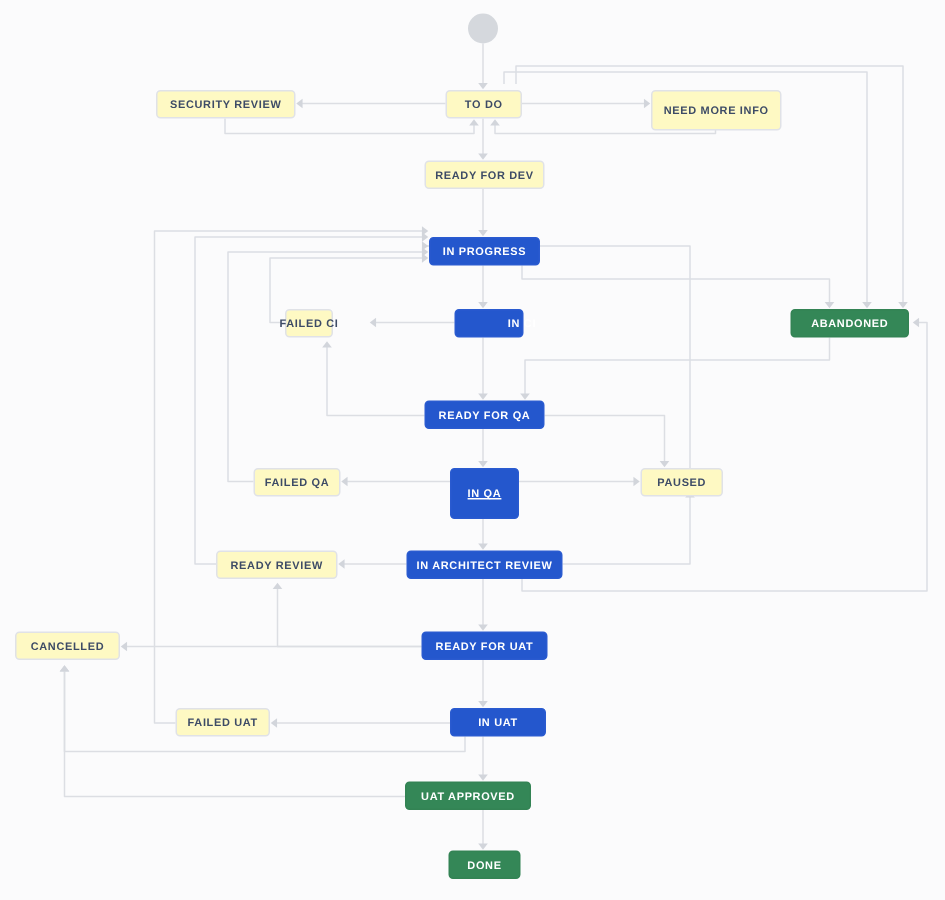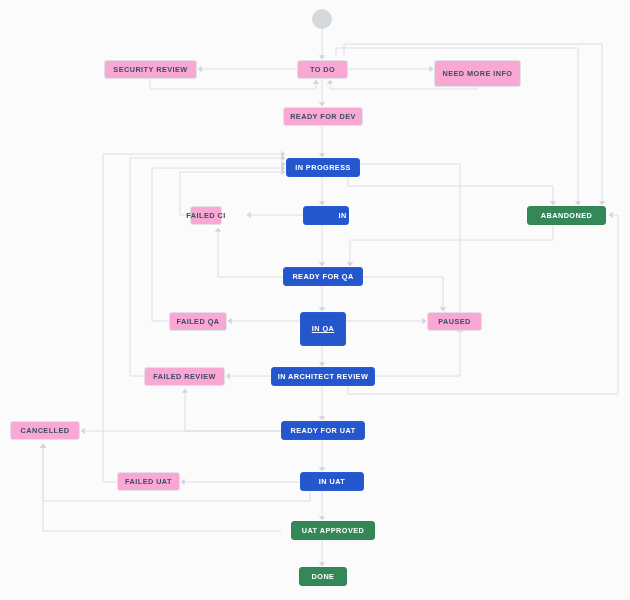--- a/index.html
+++ b/index.html
@@ -48,21 +48,21 @@
     border-radius: 3px;
     font-size: 7.3px;
     font-weight: bold;
     letter-spacing: 0.45px;
     text-align: center;
     line-height: 1;
     white-space: nowrap;
     user-select: none;
   }
   .node-gray {
-    background: #f9a8d4;
+    background: #fef9c3;
     color: #3d4b66;
     border: 1px solid #e0e2e7;
   }
   .node-blue {
     background: #2457cd;
     color: #ffffff;
     border: 1px solid #2a5bd0;
   }
   .node-green {
     background: #348757;
@@ -186,38 +186,38 @@
       <div class="node node-gray" style="left: 169px; top: 312px; width: 58px; height: 19px;">
         <span>FAILED QA</span>
       </div>
       <div class="node node-blue" style="left: 300px; top: 312px; width: 46px; height: 34px; text-decoration: underline;">
         <span>IN QA</span>
       </div>
       <div class="node node-gray" style="left: 427px; top: 312px; width: 55px; height: 19px;">
         <span>PAUSED</span>
       </div>
       <div class="node node-gray" style="left: 144px; top: 367px; width: 81px; height: 19px;">
-        <span>FAILED REVIEW</span>
+        <span>READY REVIEW</span>
       </div>
       <div class="node node-blue" style="left: 271px; top: 367px; width: 104px; height: 19px;">
         <span>IN ARCHITECT REVIEW</span>
       </div>
       <div class="node node-gray" style="left: 10px; top: 421px; width: 70px; height: 19px;">
         <span>CANCELLED</span>
       </div>
       <div class="node node-blue" style="left: 281px; top: 421px; width: 84px; height: 19px;">
         <span>READY FOR UAT</span>
       </div>
       <div class="node node-gray" style="left: 117px; top: 472px; width: 63px; height: 19px;">
         <span>FAILED UAT</span>
       </div>
       <div class="node node-blue" style="left: 300px; top: 472px; width: 64px; height: 19px;">
         <span>IN UAT</span>
       </div>
-      <div class="node node-green" style="left: 291px; top: 521px; width: 84px; height: 19px;">
+      <div class="node node-green" style="left: 270px; top: 521px; width: 84px; height: 19px;">
         <span>UAT APPROVED</span>
       </div>
       <div class="node node-green" style="left: 299px; top: 567px; width: 48px; height: 19px;">
         <span>DONE</span>
       </div>
     </div>
 
 </div>
 
 </body></html>

